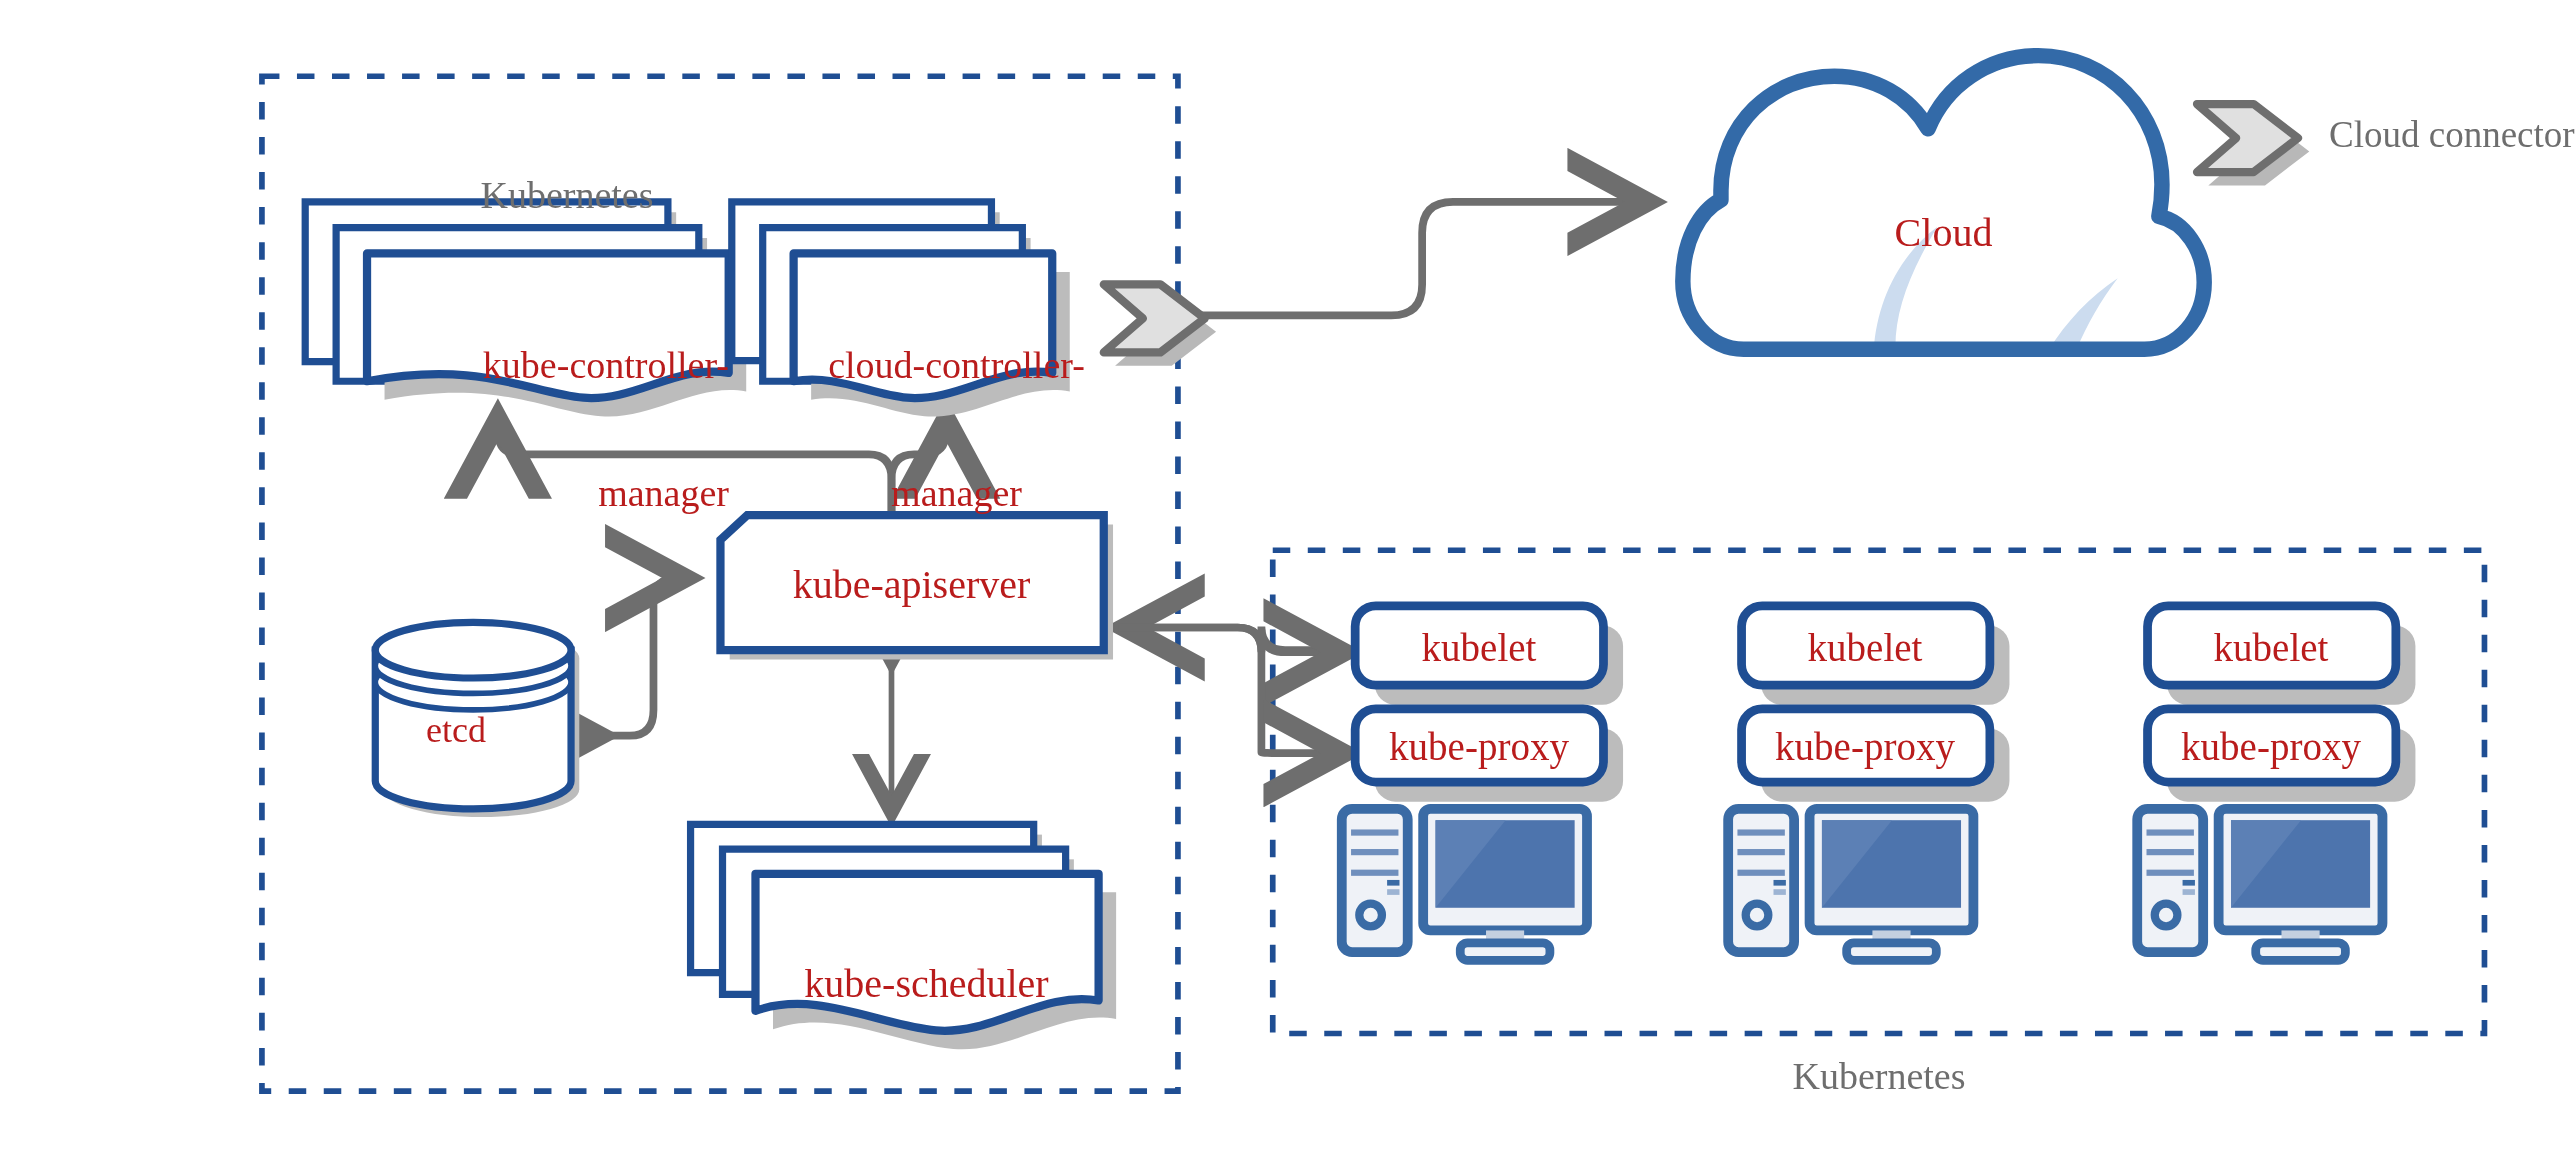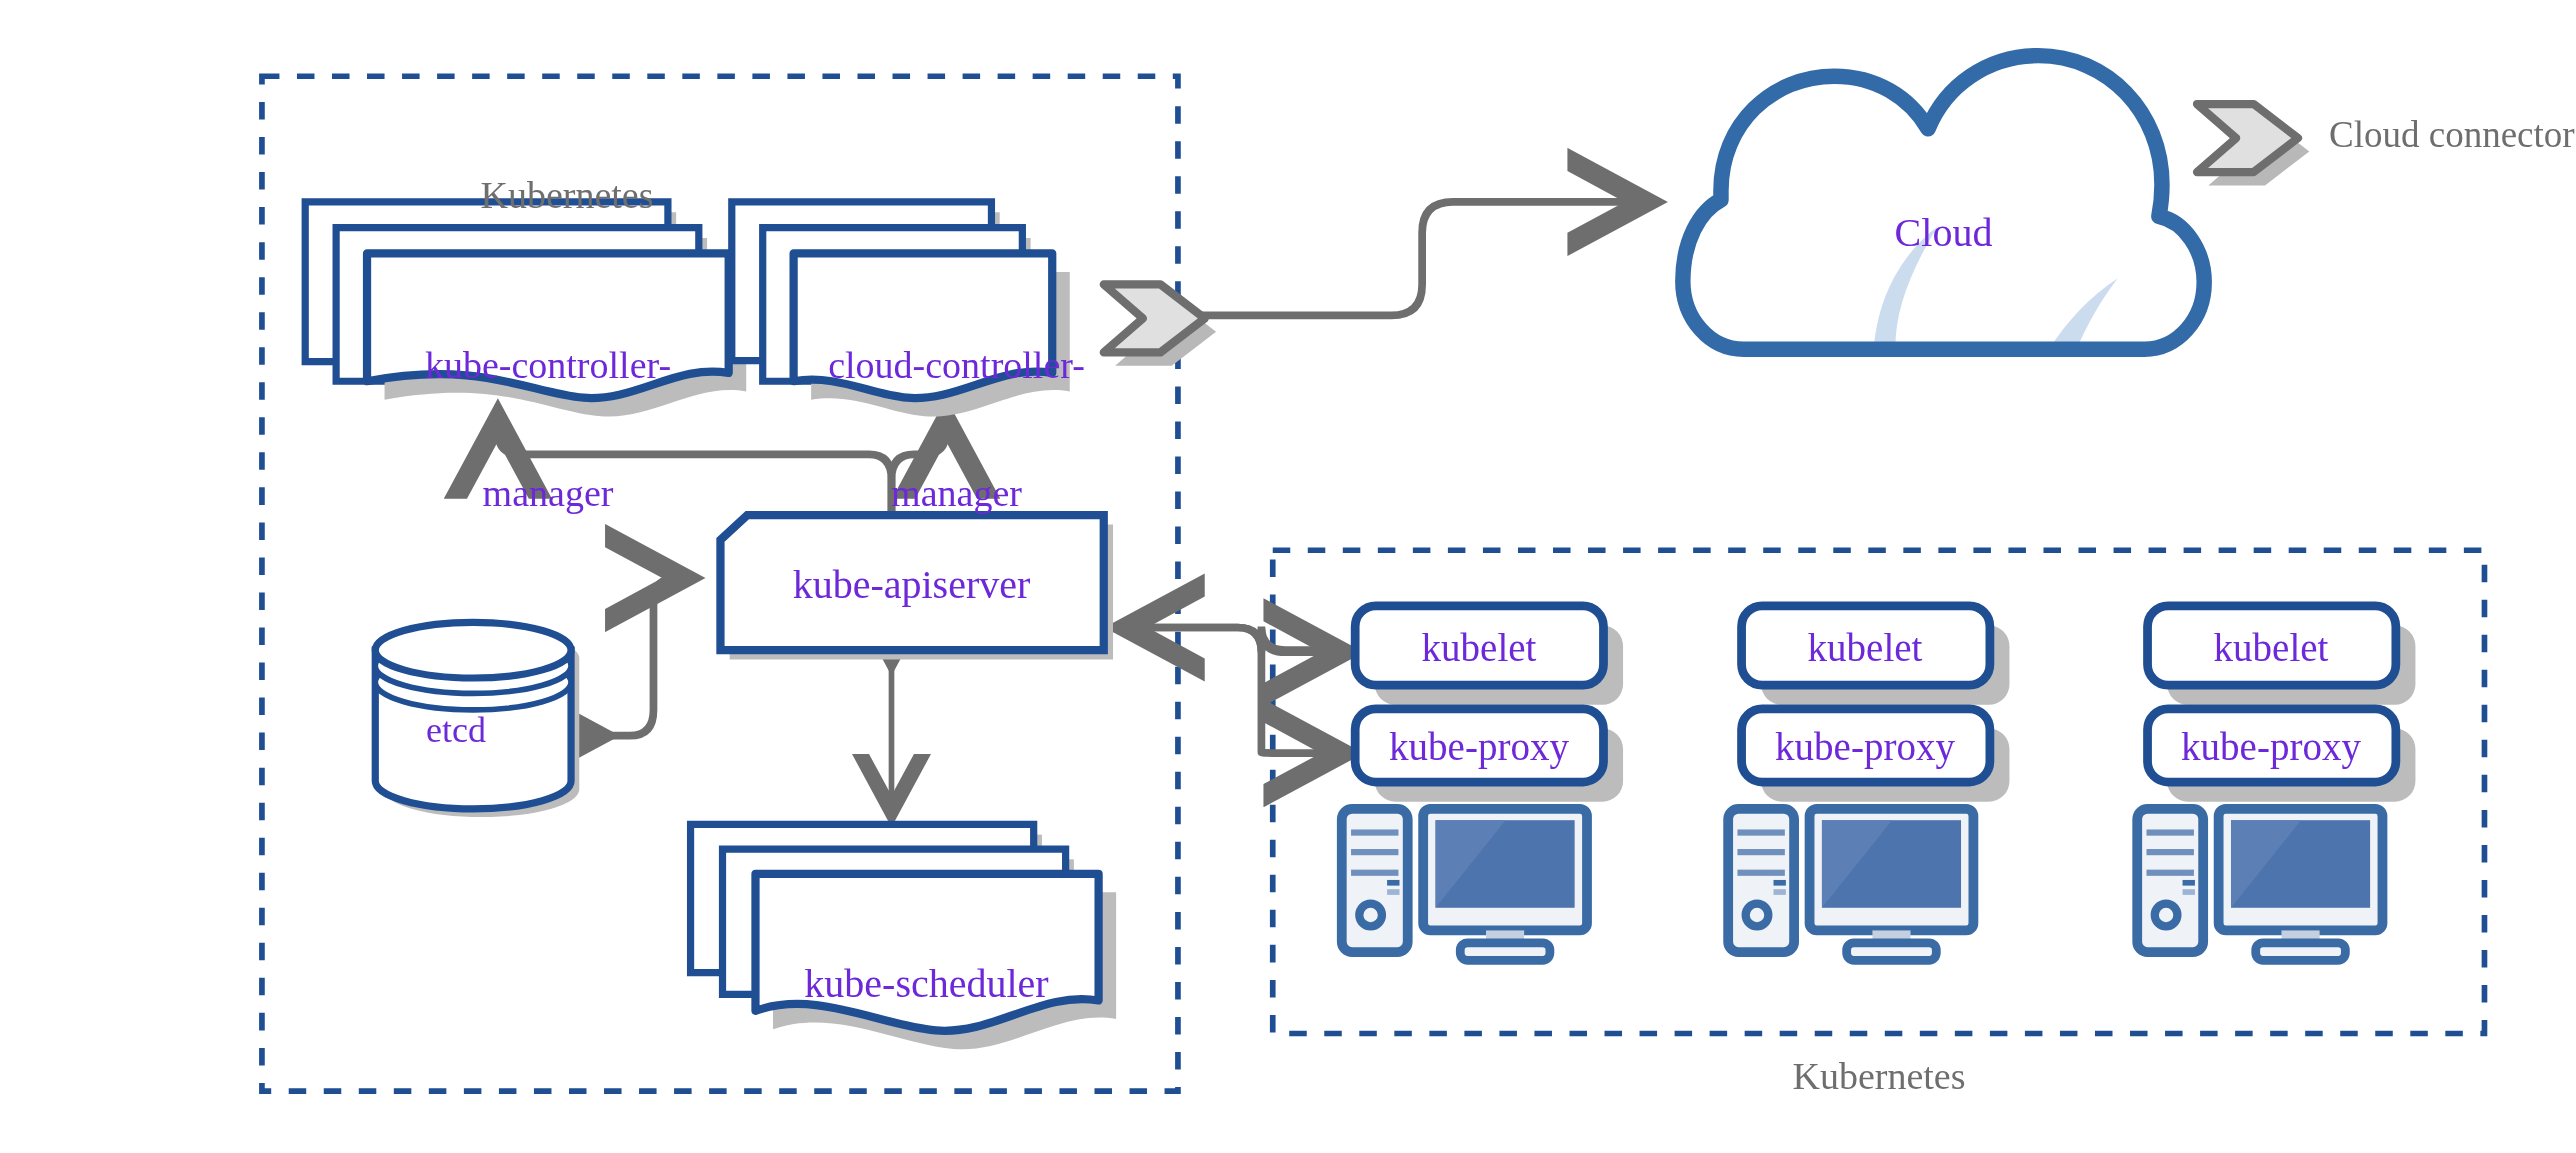--- a/index.html
+++ b/index.html
@@ -3,21 +3,21 @@
 <meta charset="utf-8">
 <style>
   html,body{margin:0;padding:0;background:#ffffff;}
   body{
     font-family:"Liberation Serif", serif;
     width:2665px;height:1153px;position:relative;overflow:hidden;
   }
   #stage{position:absolute;left:0;top:0;width:2665px;height:1153px;}
   svg.layer{position:absolute;left:0;top:0;width:2665px;height:1153px;overflow:visible;}
   .lbl{position:absolute;text-align:center;line-height:1.12;white-space:pre;}
-  .lbl-blue{color:#6d28d9;}
+  .lbl-blue{color:#b91c1c;}
   .lbl-gray{color:#6e6e6e;}
 </style>
 </head>
 <body>
 
 <div id="stage">
 
   <svg class="layer" viewBox="0 0 5172 2238">
     <defs>
 
@@ -211,21 +211,21 @@
 
   <div class="lbl lbl-gray" style="left:361px;top:89px;width:412px;font-size:38px;">
     <div>Kubernetes</div>
   </div>
 
   <div class="lbl lbl-gray" style="left:1673px;top:970px;width:412px;font-size:38px;">
     <div>Kubernetes</div>
     
   </div>
 
-  <div class="lbl lbl-blue" style="left:367px;top:259px;width:362px;font-size:38px;">
+  <div class="lbl lbl-blue" style="left:367px;top:259px;width:362px;font-size:38px;text-align:right;">
     <div>kube-controller-</div>
     <div>manager</div>
   </div>
 
   <div class="lbl lbl-blue" style="left:788px;top:259px;width:269px;font-size:38px;margin-left:34px;">
     <div>cloud-controller-</div>
     <div>manager</div>
   </div>
 
   <div class="lbl lbl-blue" style="left:720px;top:563px;width:383px;font-size:40px;">kube-apiserver</div>

